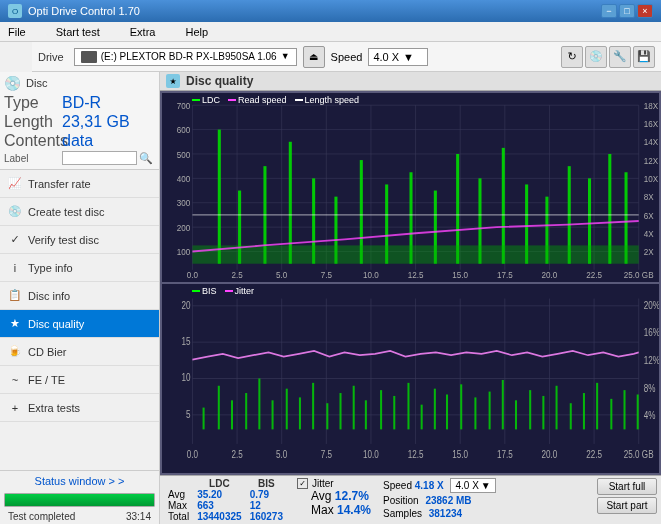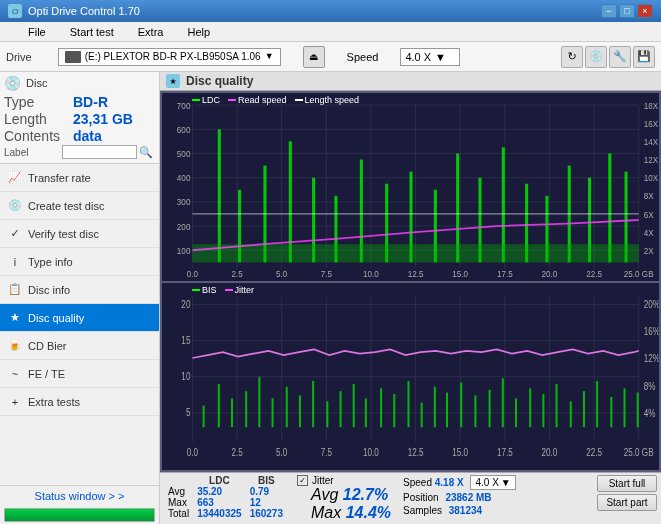--- a/index.html
+++ b/index.html
@@ -20,35 +20,36 @@
     .titlebar-icon { width: 14px; height: 14px; background: #7ec8e3; border-radius: 2px; display: flex; align-items: center; justify-content: center; font-size: 8px; color: #00558b; }
     .titlebar-buttons { display: flex; gap: 2px; }
     .titlebar-btn { width: 16px; height: 14px; background: #5a9fd4; border: 1px solid #3a7fc0; color: white; font-size: 9px; display: flex; align-items: center; justify-content: center; cursor: pointer; border-radius: 2px; }
 
     
     .menubar {
       background: #f0f0f0;
       height: 20px;
       display: flex;
       align-items: center;
-      padding: 0 20px;
-      gap: 8px;
+      padding: 0 0;
+      gap: 14px;
       border-bottom: 1px solid #ccc;
     }
     .menu-item { padding: 2px 8px; font-size: 11px; cursor: pointer; border-radius: 2px; }
 
     
     .drivebar {
       background: #f5f5f5;
       height: 30px;
       display: flex;
       align-items: center;
       padding: 0 6px;
-      gap: 22px;
+      gap: 6px;
       border-bottom: 1px solid #ccc;
+      margin-left: 32px;
     }
     .drive-label { font-size: 11px; color: #333; margin-right: 4px; }
     .drive-select {
       display: flex;
       align-items: flex-start;
       background: white;
       border: 1px solid #999;
       padding: 2px 6px;
       font-size: 11px;
       min-width: 200px;
@@ -87,26 +88,26 @@
     .disc-header {
       display: flex;
       align-items: center;
       gap: 4px;
       margin-bottom: 4px;
     }
     .disc-title { font-size: 11px; font-weight: normal; color: #333; }
     .disc-icon { width: 18px; height: 14px; display: flex; align-items: center; justify-content: center; font-size: 14px; color: #666; }
     .disc-row {
       display: flex;
-      font-size: 14px;
+      font-size: 16px;
       margin-bottom: 1px;
-      gap: 13px;
+      gap: 2px;
     }
     .disc-key { color: #555; width: 56px; flex-shrink: 0; }
-    .disc-val { color: #0055cc; font-weight: bold; text-align: center; }
+    .disc-val { color: #0055cc; font-weight: normal; text-align: center; }
     .disc-label-row {
       display: flex;
       align-items: center;
       font-size: 10px;
       gap: 2px;
     }
     .disc-label-input {
       border: 1px solid #aaa;
       width: 75px;
       height: 14px;
@@ -382,20 +383,24 @@
         <span>Extra tests</span>
       </div>
     </div>
 
     <div class="sidebar-status">
       <div class="status-btn">
         <span>Status window &gt; &gt;</span>
       </div>
       <div class="progress-bar-container">
         <div class="progress-bar-fill" style="width: 100%;"></div>
+      </div>
+      <div style="display:flex; justify-content:space-between; padding:1px 4px;">
+        <span class="status-text">Test completed</span>
+        <span class="status-text">33:14</span>
       </div>
     </div>
 
   </div>
 
   <div class="main-content">
 
     <div class="dq-header">
       <div class="dq-icon">★</div>
       <span class="dq-title">Disc quality</span>
@@ -629,21 +634,21 @@
           <td class="stats-val-blue">160273</td>
         </tr>
       </tbody>
         </table>
 
       <div style="display:flex; flex-direction:column; margin-left:6px;">
         <div class="jitter-section">
           <div class="jitter-checkbox">✓</div>
           <span>Jitter</span>
         </div>
-        <div style="font-size:16px; padding-left:14px;font-style:italic;">
+        <div style="font-size:12px; padding-left:14px;">
           <div><span>Avg </span><span class="stats-val-blue">12.7%</span></div>
           <div><span>Max </span><span class="stats-val-blue">14.4%</span></div>
         </div>
       </div>
 
       <div style="display:flex; flex-direction:column; margin-left:8px; font-size:10px;">
         <div>
           <span>Speed</span>
           <span class="stats-val-blue"> </span>
           <span class="stats-val-blue">4.18 X</span>

